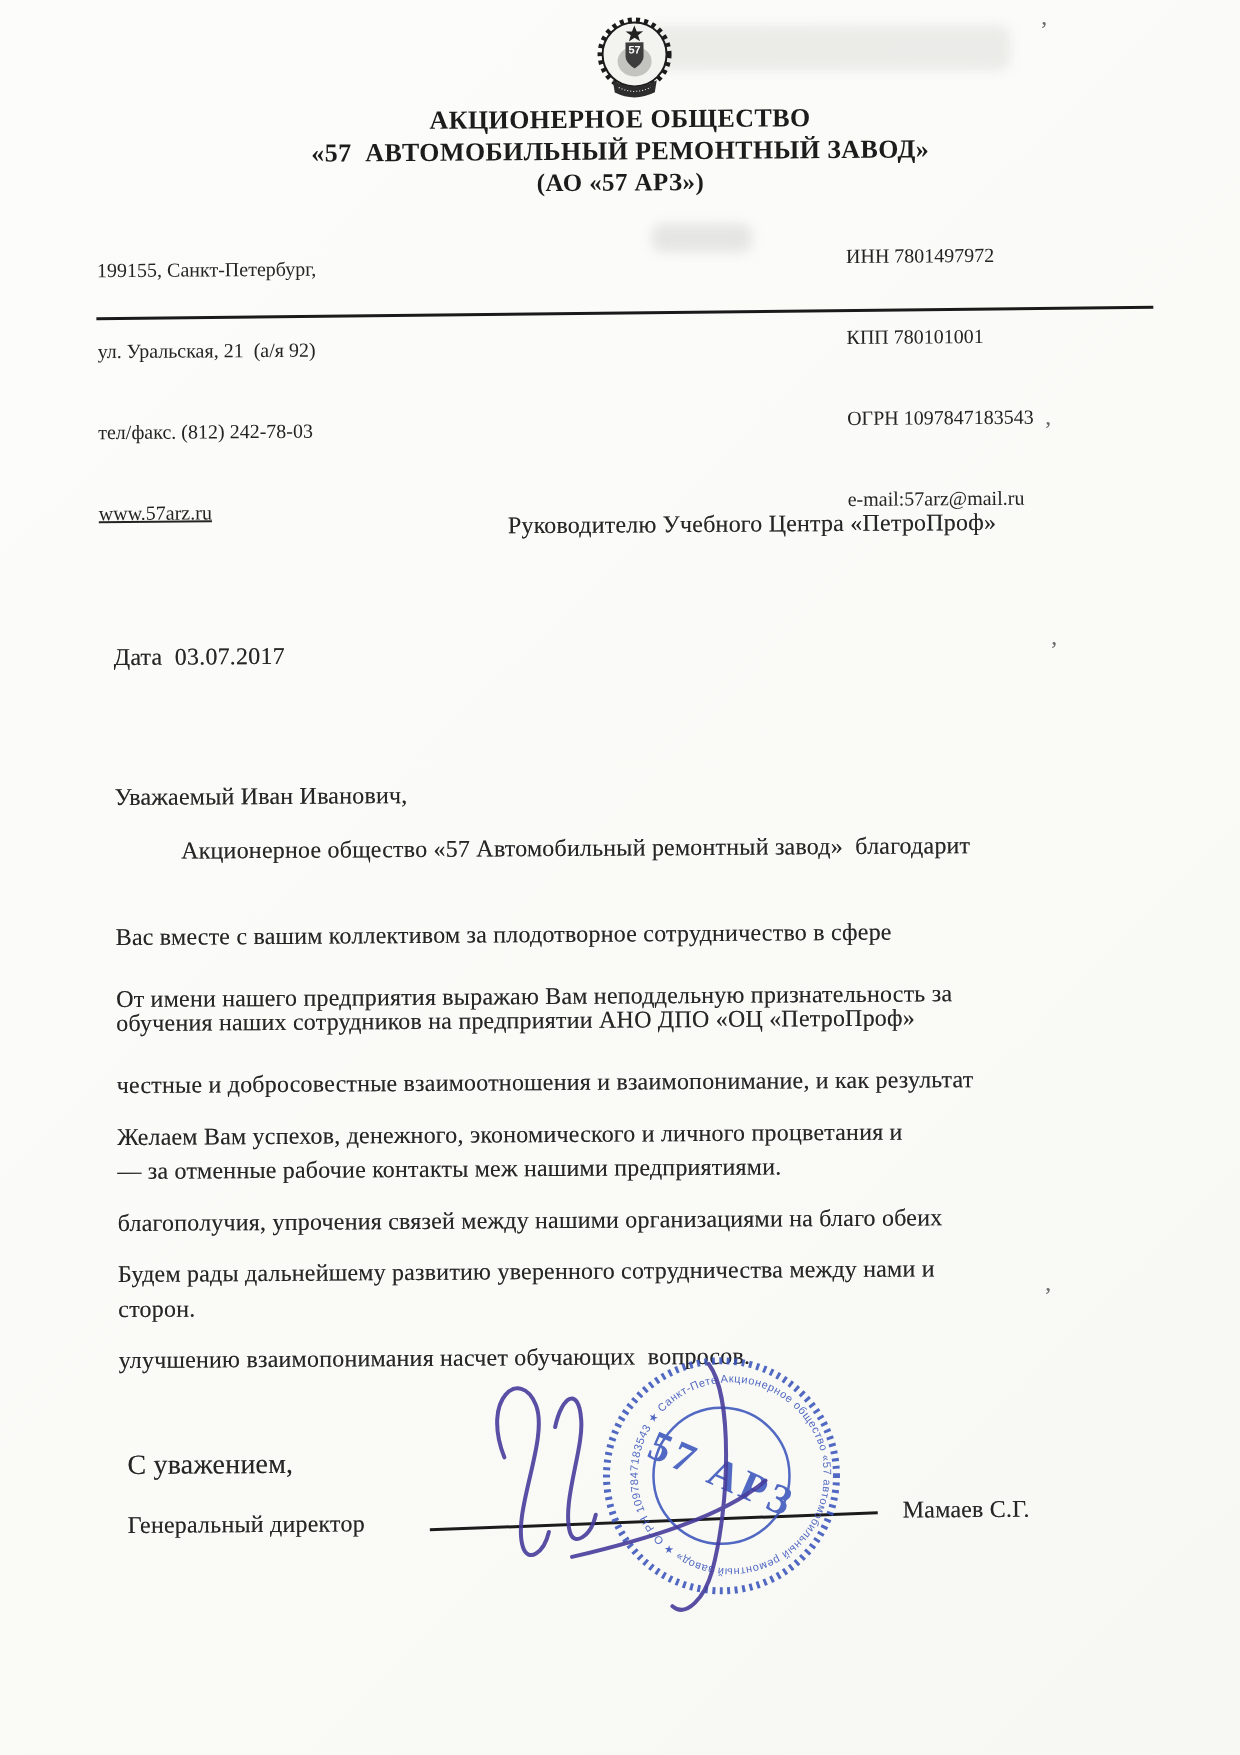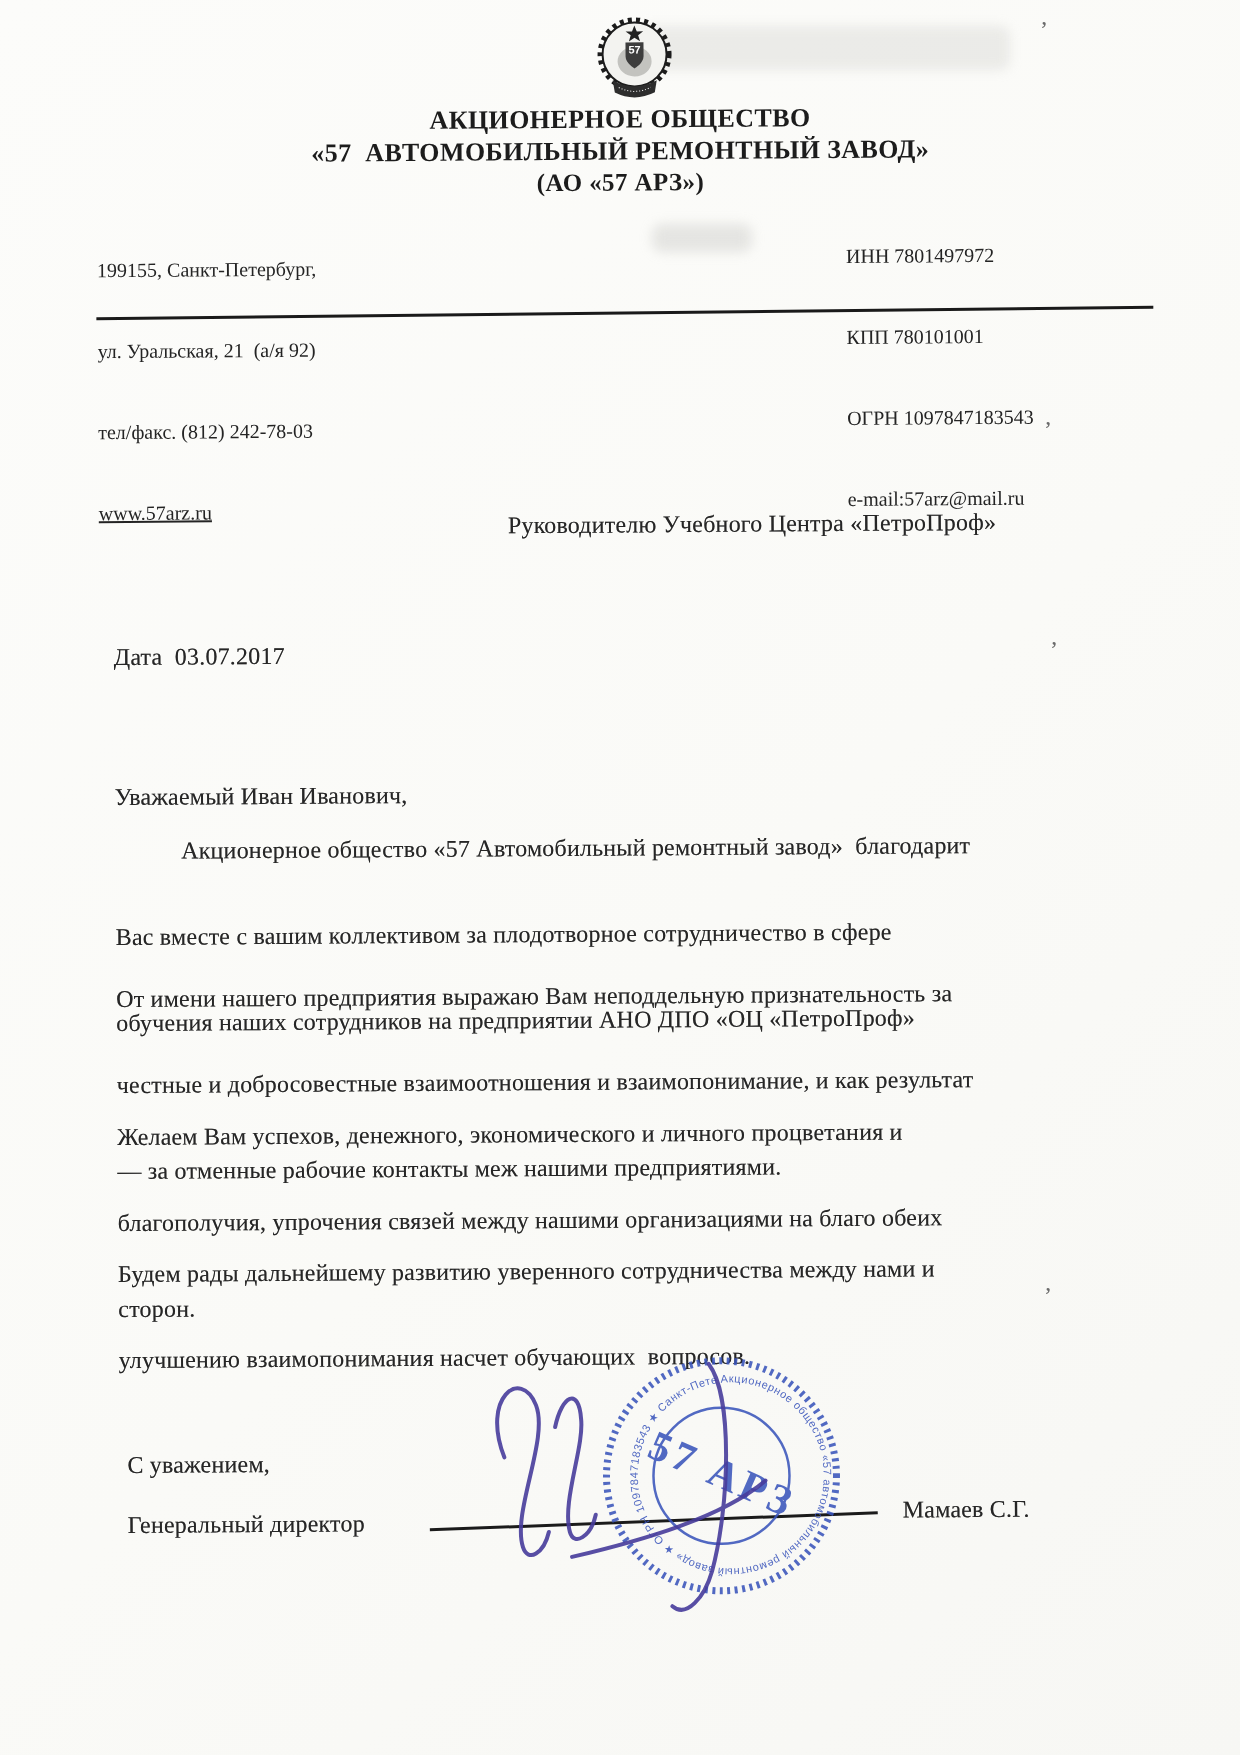--- a/index.html
+++ b/index.html
@@ -19,21 +19,21 @@
   .contact{font-size:20px;line-height:27px;color:#242424;}
   .c-left{left:96px;top:203px;}
   .c-right{left:845px;top:194px;}
   .website{text-decoration:underline;}
   .rule{position:absolute;left:95px;top:315px;width:1057px;height:3px;background:#1a1a1a;transform:rotate(-0.22deg);}
   .addressee{left:505px;top:503px;font-size:23px;}
   .date-line{left:110px;top:632px;font-size:23px;}
   .body-line{font-size:24px;line-height:50px;letter-spacing:.2px;color:#262626;
              text-shadow:0 0 .5px rgba(60,60,60,.55);}
   .indent{padding-left:66px;}
-  .closing{left:118px;top:1440px;font-size:24px;}
+  .closing{left:118px;top:1440px;font-size:28px;}
   .sig-title{left:118px;top:1500px;font-size:24px;}
   .signatory{left:893px;top:1490px;font-size:24px;}
   .overlay{position:absolute;left:400px;top:1330px;pointer-events:none;}
   .logo{position:absolute;left:593px;top:18px;}
   .smudge{position:absolute;border-radius:10px;filter:blur(6px);}
   .smudge1{left:640px;top:26px;width:370px;height:44px;background:rgba(188,188,184,.26);}
   .smudge2{left:652px;top:224px;width:100px;height:28px;background:rgba(178,178,174,.30);}
   .artifact{position:absolute;font-size:24px;color:#6a6a6a;white-space:pre;}
 </style>
 </head>

